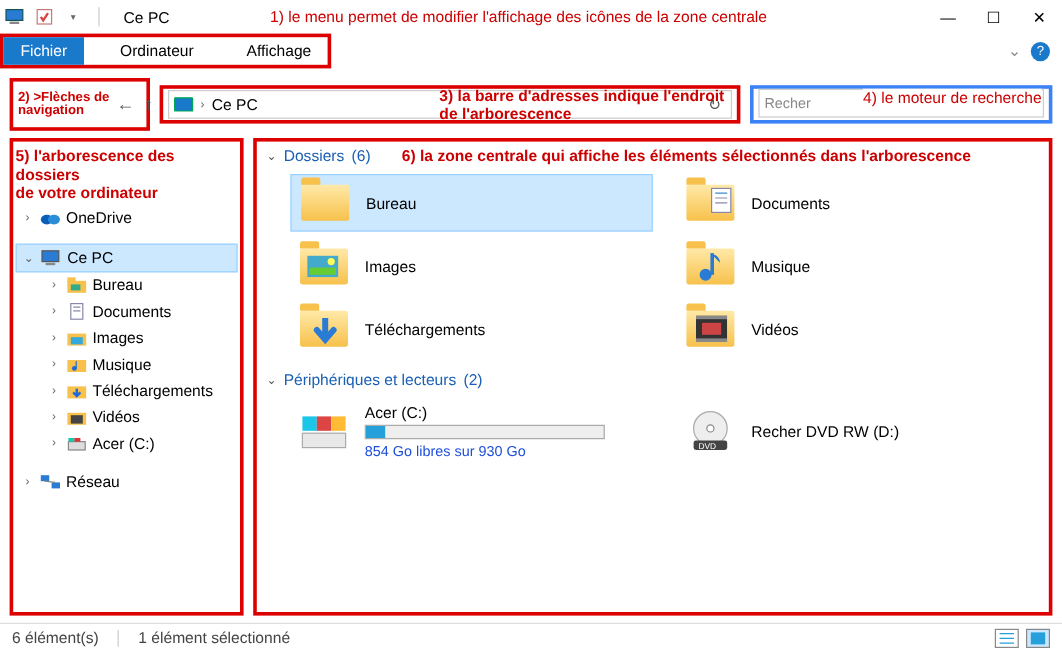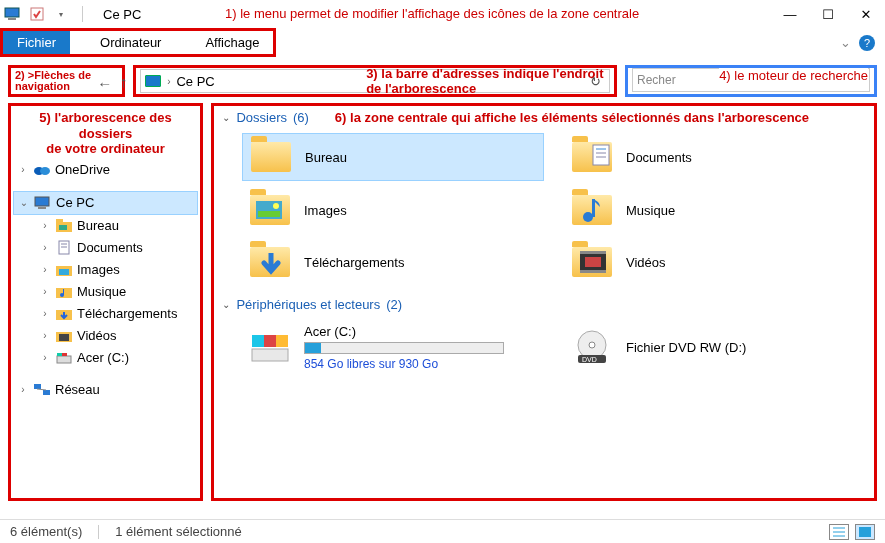--- a/index.html
+++ b/index.html
@@ -20,41 +20,41 @@
   
   .menubar-wrap { display: flex; align-items: center; position: relative; }
   .menubar-box { border: 3px solid #d00; display: inline-flex; gap: 16px; }
   .menuitem { padding: 4px 14px; font-size: 13px; }
   .menuitem.file { background: #1979ca; color: #fff; }
   .menubar-right { position: absolute; right: 10px; display: flex; align-items: center; gap: 8px; }
   .help-circle { width: 16px; height: 16px; border-radius: 50%; background: #1979ca; color: #fff; font-size: 11px; display: flex; align-items: center; justify-content: center; }
 
   
   .navrow { display: flex; align-items: center; gap: 8px; padding: 8px 8px 6px 8px; position: relative; }
-  .navbox { border: 3px solid #d00; display: flex; align-items: center; padding: 8px 4px; height: 32px; }
+  .navbox { border: 3px solid #d00; display: flex; align-items: center; padding: 8px 4px; height: 44px; }
   .navbox .arrow { padding: 0 6px; font-size: 15px; color: #555; }
   .navbox .anno2 { color: #c00; font-weight: bold; font-size: 11px; line-height: 1; text-align: left; }
 
   .addrbox { border: 3px solid #d00; flex: 1; display: flex; align-items: center; height: 32px; position: relative; }
   .addrbox .inner { flex: 1; display: flex; align-items: center; border: 1px solid #ccc; height: 24px; margin: 0 4px; padding: 0 4px; gap: 6px; }
   .addrbox .pc-ico { width: 16px; height: 12px; background: #1979ca; border: 1px solid #0a5; border-radius: 1px; }
   .addrbox .chev { color: #666; font-size: 10px; }
   .addrbox .loc { font-size: 13px; }
   .addrbox .anno3 { position: absolute; left: 230px; color: #c00; font-weight: bold; font-size: 13px; }
   .addrbox .refresh { margin-left: auto; padding: 0 4px; color: #555; }
 
   .searchbox { border: 3px solid #3b82f6; display: flex; align-items: flex-start; height: 32px; width: 252px; position: relative; }
   .searchbox .inner { flex: 1; border: 1px solid #ccc; height: 24px; margin: 0 4px; display: flex; align-items: center; padding: 0 4px; color: #888; font-size: 12px; }
   .searchbox .anno4 { position: absolute; right: 6px; color: #c00; font-weight: normal; font-size: 13px; background: #fff; }
 
   
   .mainsplit { display: flex; padding: 0 8px; gap: 8px; height: 398px; }
 
   .sidebar { width: 195px; border: 3px solid #d00; padding: 4px 2px; position: relative; overflow: hidden; }
-  .sidebar .anno5 { color: #c00; font-weight: bold; font-size: 13px; text-align: center; line-height: 1.2; margin-bottom: 2px; }
+  .sidebar .anno5 { color: #c00; font-weight: bold; font-size: 13px; line-height: 1.2; margin-bottom: 2px; }
   .tree-item { display: flex; align-items: center; gap: 4px; padding: 3px 2px; font-size: 13px; }
   .tree-item.l1 { padding-left: 4px; }
   .tree-item.l2 { padding-left: 26px; }
   .tree-item .exp { width: 12px; text-align: center; color: #666; font-size: 10px; }
   .tree-item.selected { background: #cce8ff; border: 1px solid #99d1ff; }
   .tree-spacer { height: 10px; }
   .ico { width: 18px; height: 16px; display: inline-flex; align-items: center; justify-content: center; }
 
   .content { flex: 1; border: 3px solid #d00; padding: 4px 8px; position: relative; }
   .group-hdr { display: flex; align-items: center; gap: 6px; color: #155; font-size: 13px; }
@@ -378,21 +378,21 @@
       <div class="drive-item">
         <div class="drive-ico">
             <svg width="44" height="38">
               <circle cx="22" cy="16" r="14" fill="#eee" stroke="#aaa"></circle>
               <circle cx="22" cy="16" r="3" fill="#fff" stroke="#888"></circle>
               <rect x="8" y="26" width="28" height="8" rx="2" fill="#444"></rect>
               <text x="12" y="33" fill="#fff" font-size="7">DVD</text>
             </svg>
           </div>
         <div class="drive-info">
-          <span>Fichier DVD RW (D:)</span>
+          <span>Recher DVD RW (D:)</span>
         </div>
       </div>
     </div>
   </div>
 </div>
 
 <div class="statusbar">
   <span>6 élément(s)</span>
   <span class="sepv"></span>
   <span>1 élément sélectionné</span>

